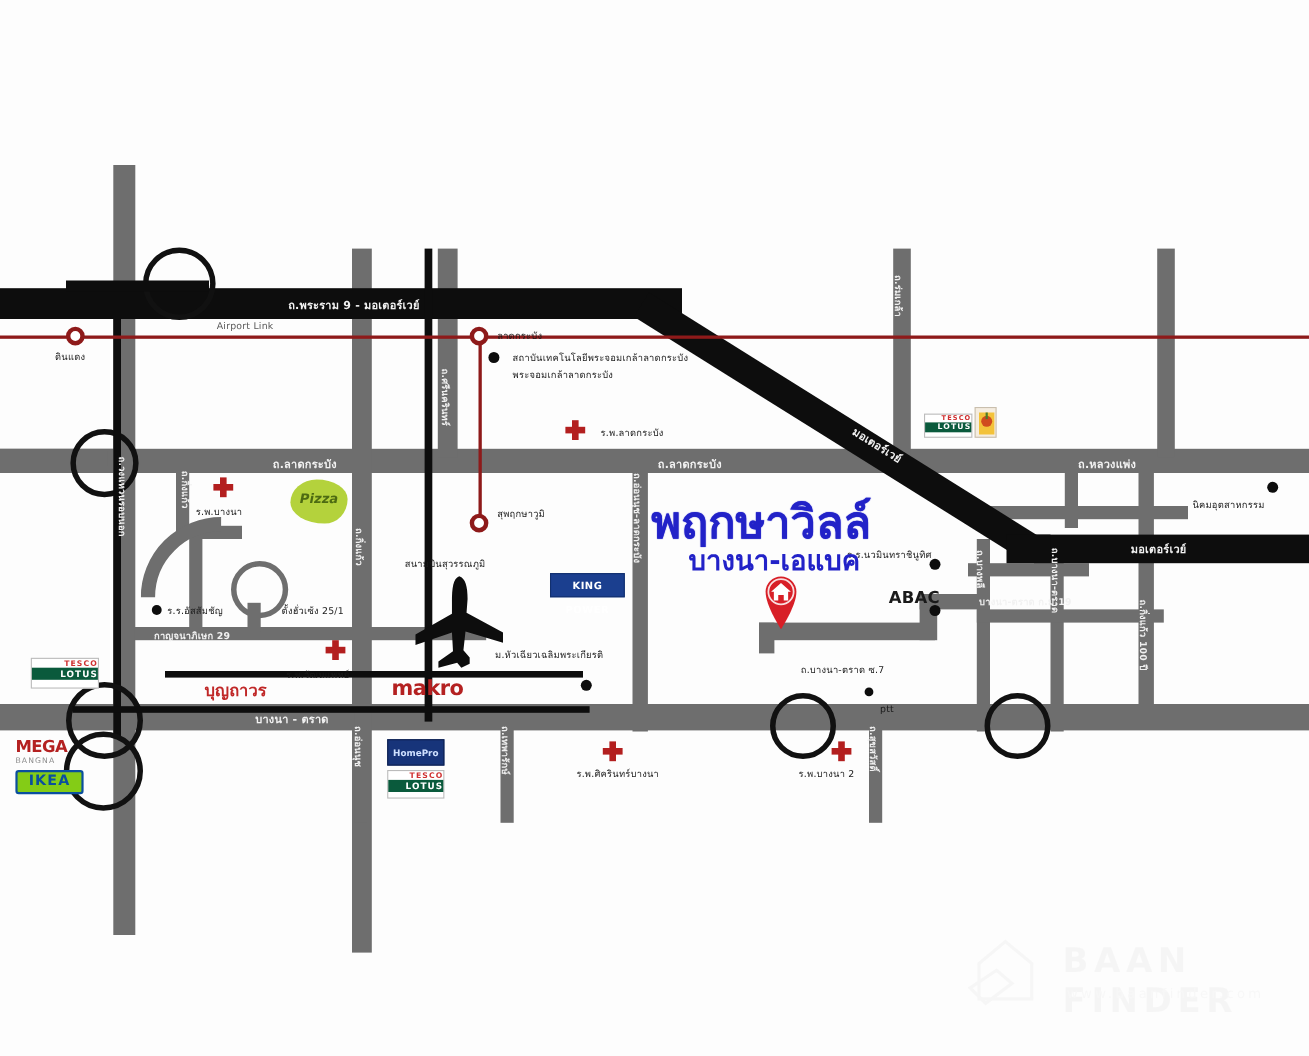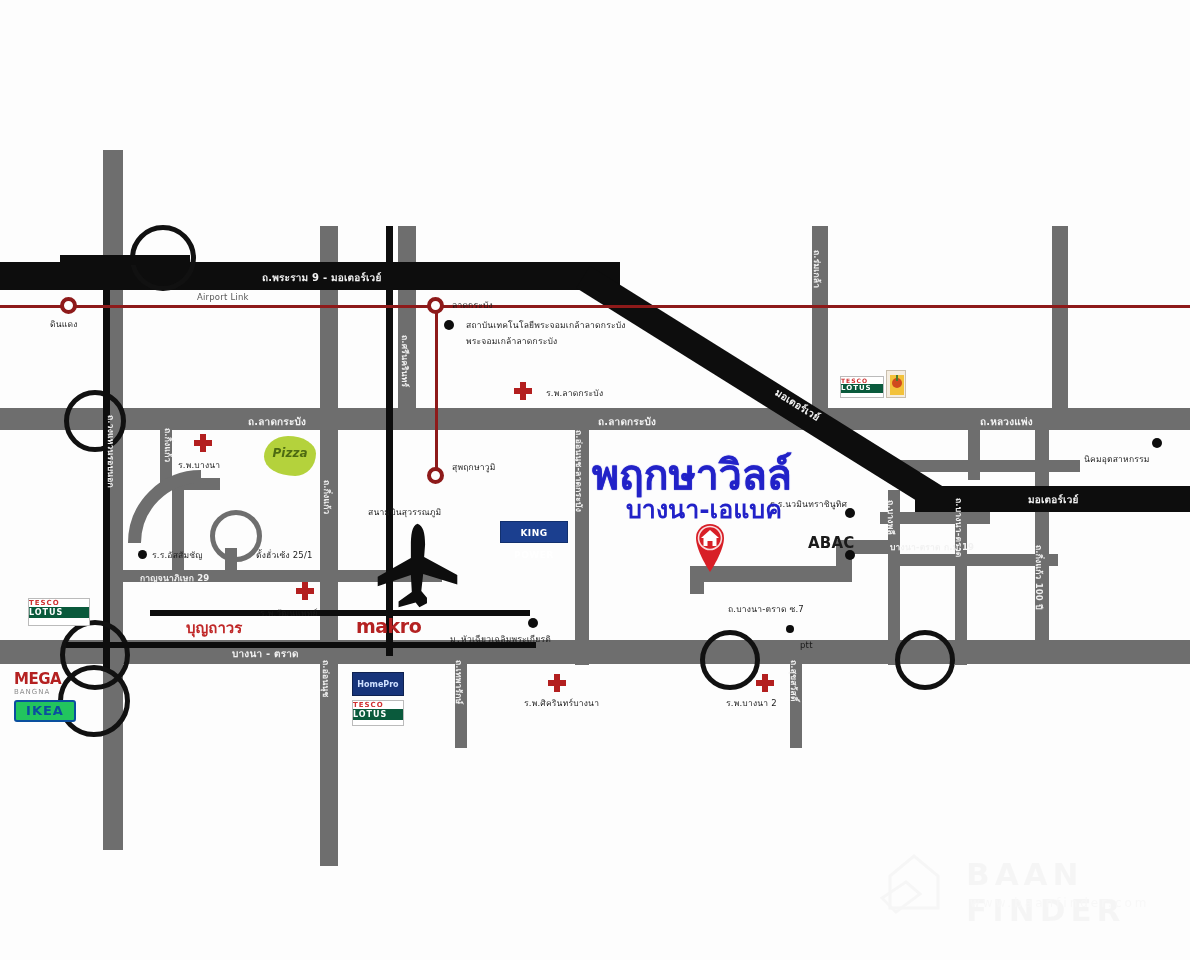--- a/index.html
+++ b/index.html
@@ -35,29 +35,29 @@
     position:absolute;color:#2222c8;font-weight:bold;
     font-size:41px;letter-spacing:0px;text-shadow:0 0 1px #2222c8;
   }
   #title2{
     position:absolute;color:#2222c8;font-weight:bold;font-size:25px;
   }
   
   #pin{position:absolute;width:44px;height:58px;}
   
   .sign{position:absolute;box-sizing:border-box;}
-  .sign .cap{display:block;width:100%;text-align:left;}
+  .sign .cap{display:block;width:100%;text-align:right;}
   .tesco{background:#ffffff;border:1px solid #bbb;}
   .tesco .t1{font-size:7px;color:#cf3030;font-weight:bold;line-height:8px;letter-spacing:1px;}
   .tesco .t2{background:#0a5a3c;color:#fff;font-size:8px;font-weight:bold;line-height:11px;letter-spacing:1px;}
   .homepro{background:#17347a;border:1px solid #0e2150;}
   .homepro .hp{color:#cfe0ff;font-size:8px;font-weight:bold;line-height:10px;}
   .kingpower{background:#1b3f8f;border:1px solid #12306e;}
   .kingpower .kp{color:#ffffff;font-size:9px;font-weight:bold;line-height:22px;letter-spacing:.5px;text-align:center;}
-  .ikea{background:#22c55e;border:2px solid #0a4f9e;border-radius:3px;}
+  .ikea{background:#84cc16;border:2px solid #0a4f9e;border-radius:3px;}
   .ikea .ik{color:#0a4f9e;font-size:13px;font-weight:bold;line-height:18px;letter-spacing:1px;text-align:center;}
   .mega{color:#b42121;font-weight:bold;font-size:15px;letter-spacing:-.5px;}
   .mega small{display:block;font-size:7px;color:#8d8d8d;font-weight:normal;letter-spacing:1px;}
   .makro{color:#b42121;font-weight:bold;font-size:19px;letter-spacing:-.5px;}
   .boon{color:#c02828;font-weight:bold;font-size:15px;}
   .pizzablob{
     position:absolute;background:#b4d23c;border-radius:46% 54% 40% 60%/52% 44% 56% 48%;
   }
   .pizzablob span{display:block;color:#4d6b12;font-style:italic;font-weight:bold;
     font-size:12px;text-align:center;line-height:34px;}
@@ -173,21 +173,21 @@
   <div class="cross" style="left:514px;top:382px;"></div>
   <div class="lbl tiny" style="left:546px;top:386px;">ร.พ.ลาดกระบัง</div>
 
   <div class="lbl tiny" style="left:368px;top:505px;">สนามบินสุวรรณภูมิ</div>
 
   <svg style="position:absolute;left:370px;top:520px;" width="95" height="90" viewBox="0 0 100 95">
     <path d="M50 4 C44 6 43 16 43 28 L43 40 L8 60 L8 70 L43 58 L44 76 L30 86 L30 92 L48 87 L52 92 L60 88 L60 82 L54 75 L56 57 L92 68 L92 58 L57 39 L58 26 C58 14 56 6 50 4 Z" fill="#0d0d0d"></path>
   </svg>
 
   <div class="dot" style="left:528px;top:618px;"></div>
-  <div class="lbl tiny" style="left:450px;top:632px;font-family:Liberation Mono, monospace;">ม.หัวเฉียวเฉลิมพระเกียรติ</div>
+  <div class="lbl tiny" style="left:450px;top:588px;">ม.หัวเฉียวเฉลิมพระเกียรติ</div>
 
   <div class="dot" style="left:845px;top:508px;"></div>
   <div class="lbl tiny" style="left:770px;top:497px;">ร.ร.นวมินทราชินูทิศ</div>
 
   <div class="dot" style="left:845px;top:550px;"></div>
   <div class="lbl" style="left:808px;top:534px;font-weight:bold;font-size:15px;">ABAC</div>
 
   <div class="dot" style="left:1152px;top:438px;"></div>
   <div class="lbl tiny" style="left:1084px;top:452px;">นิคมอุตสาหกรรม</div>
 

